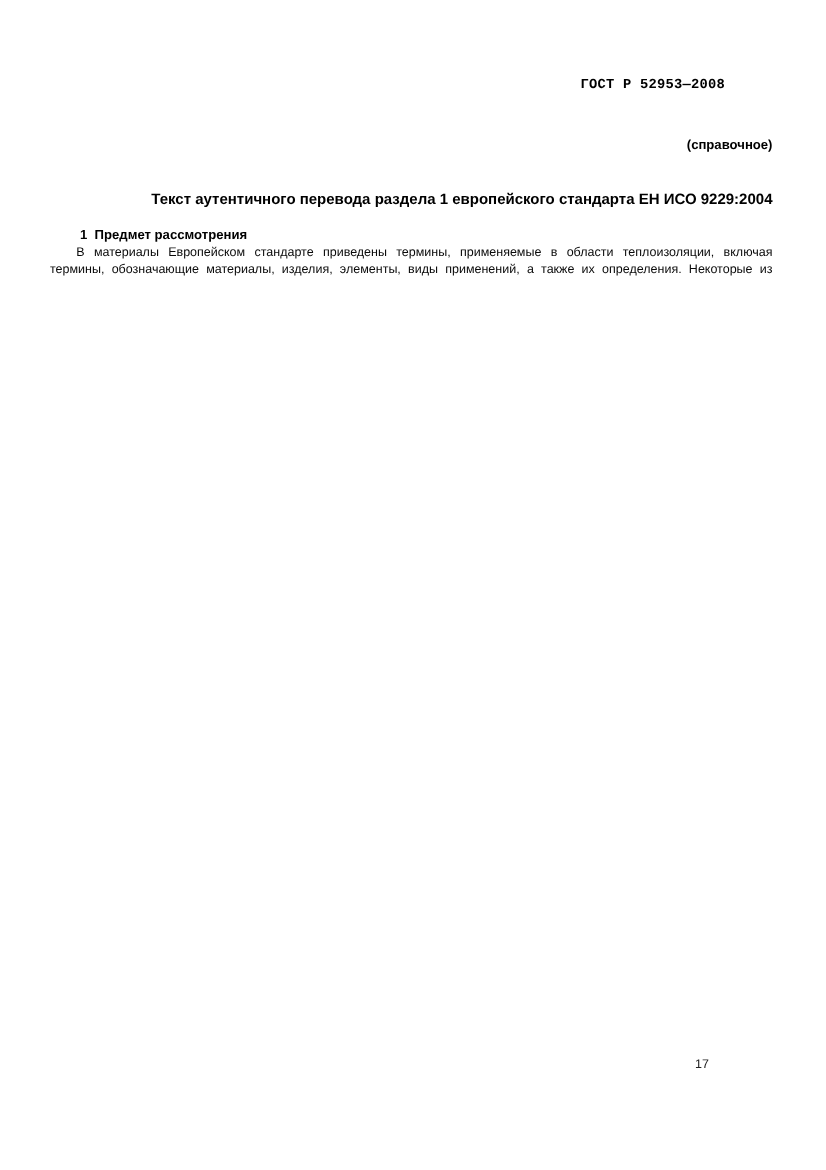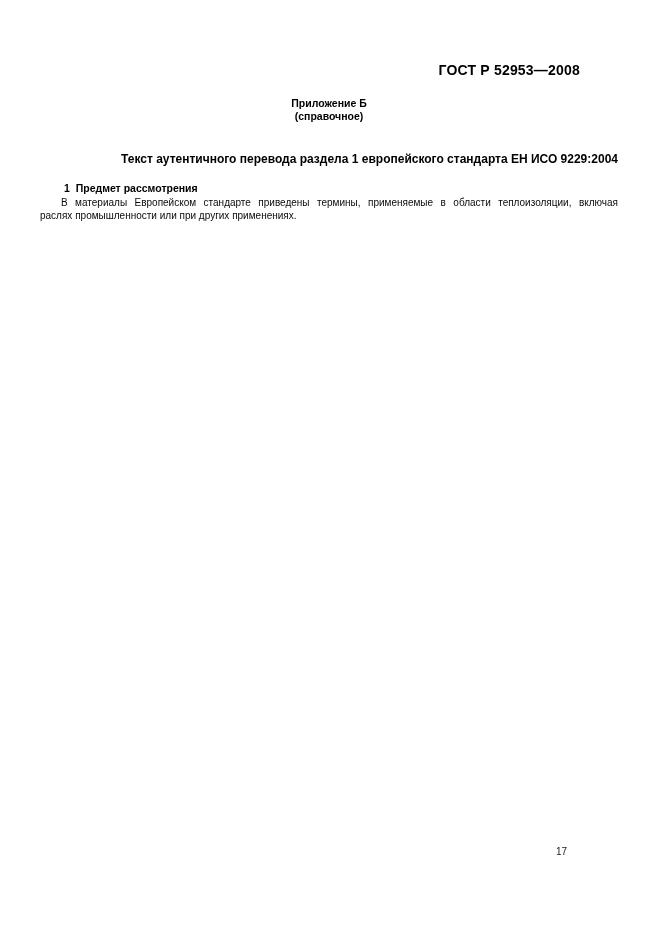--- a/index.html
+++ b/index.html
@@ -13,40 +13,41 @@
     position: relative;
     width: 661px;
     height: 936px;
     background: #ffffff;
     overflow: hidden;
   }
   .doc-code {
     position: absolute;
     top: 62px;
     right: 81px;
-    font-size: 14px;
+    font-size: 11px;
     font-weight: bold;
     letter-spacing: 0.2px;
     white-space: nowrap;
+    font-family: Liberation Mono, monospace;
   }
   .annex-title {
     position: absolute;
     top: 97px;
     left: 40px;
     width: 578px;
     text-align: center;
     font-size: 10.5px;
     font-weight: bold;
   }
   .annex-subtitle {
     position: absolute;
     top: 110px;
     left: 40px;
     width: 578px;
-    text-align: center;
+    text-align: right;
     font-size: 10.5px;
     font-weight: bold;
   }
   .main-heading {
     position: absolute;
     top: 152px;
     left: 40px;
     width: 578px;
     text-align: right;
     font-size: 12px;
@@ -86,28 +87,27 @@
     color: #222;
   }
 </style>
 </head>
 <body>
 
 <div class="page">
 
   <div class="doc-code">ГОСТ Р 52953—2008</div>
 
-  <div class="annex-title">Приложение Б</div>
 
   <div class="annex-subtitle">(справочное)</div>
 
   <div class="main-heading">Текст аутентичного перевода раздела 1 европейского стандарта ЕН ИСО 9229:2004</div>
 
   <div class="section-heading">1&nbsp;&nbsp;Предмет рассмотрения</div>
 
   <div class="body-text">
     <div class="body-line indent just">В материалы Европейском стандарте приведены термины, применяемые в области теплоизоляции, включая</div>
-    <div class="body-line">раслях промышленности или при других применениях.</div>
+    <div class="body-line just">термины, обозначающие материалы, изделия, элементы, виды применений, а также их определения. Некоторые из</div>
   </div>
 
   <div class="page-number">17</div>
 
 </div>
 
 </body></html>

